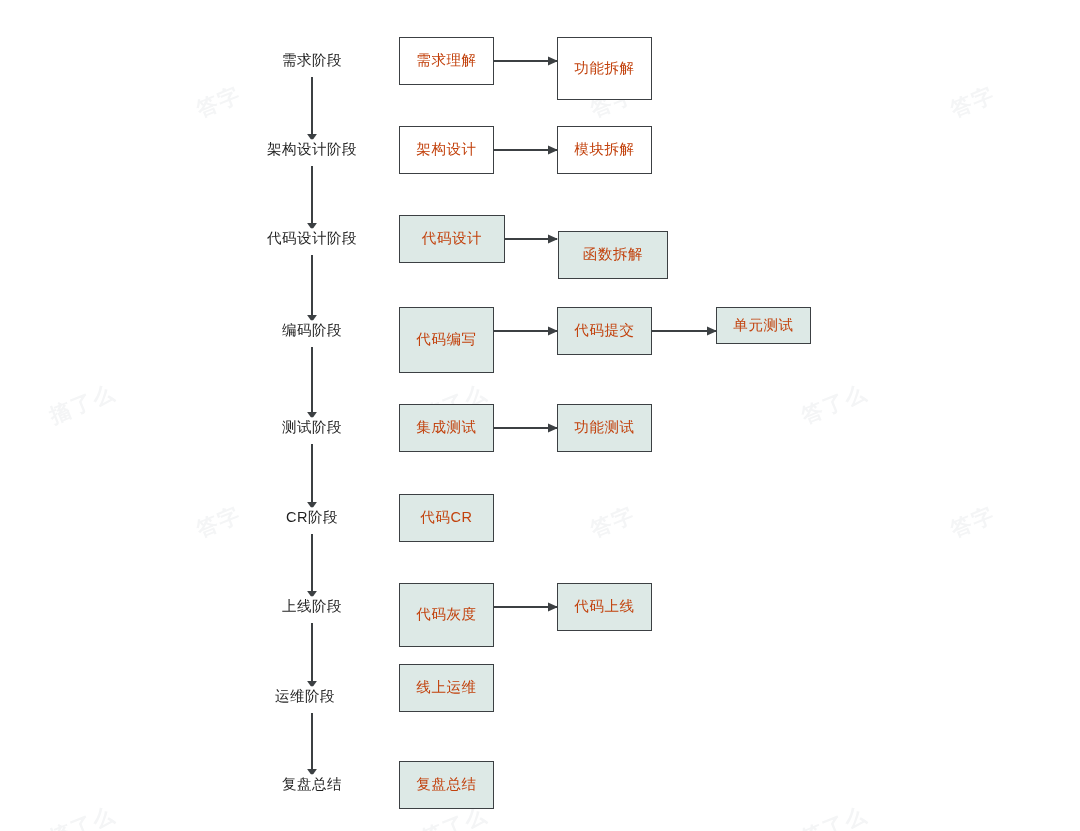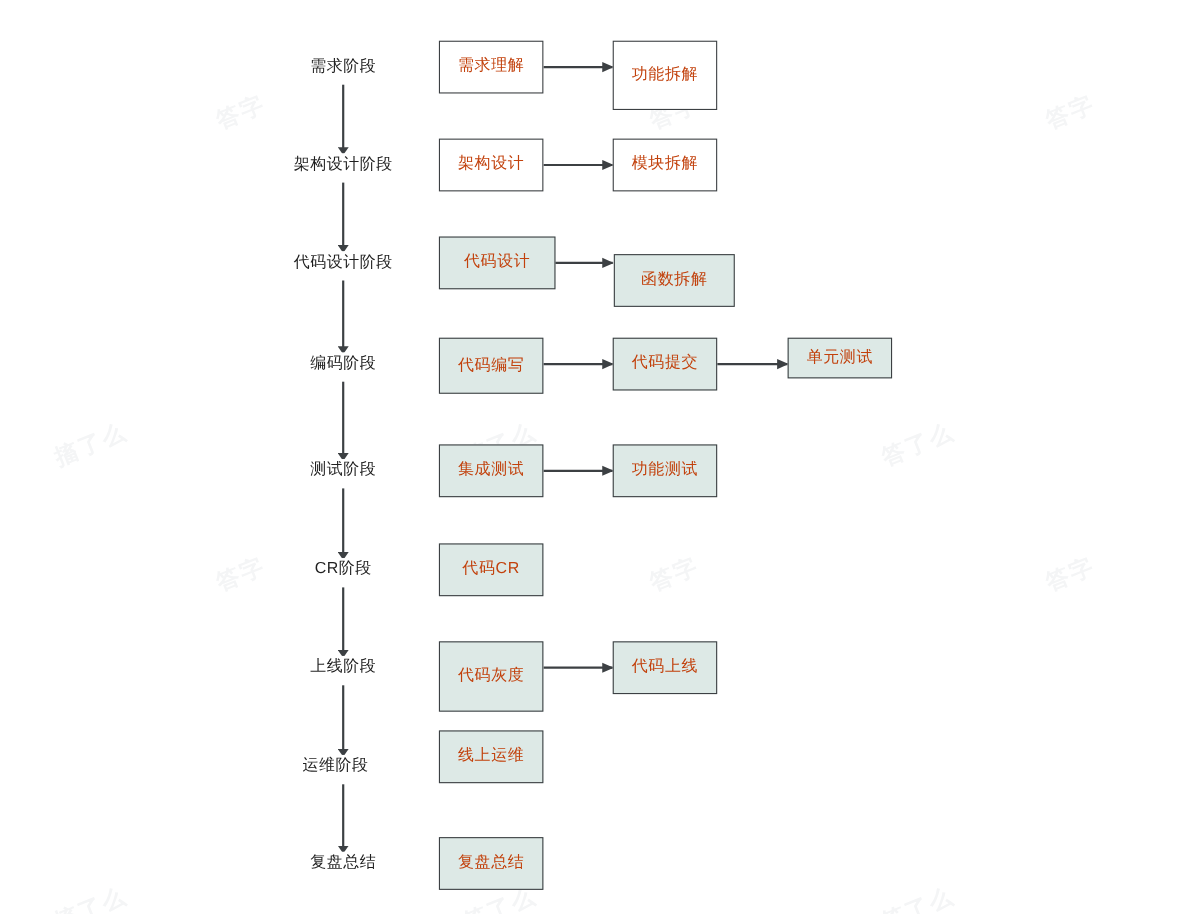--- a/index.html
+++ b/index.html
@@ -133,21 +133,21 @@
       <div class="stage-label" style="left: 312px; top: 785px;">复盘总结</div>
     </div>
 
   <div id="node-layer">
       <div class="node plain" style="left: 399px; top: 37px; width: 95px; height: 48px;">需求理解</div>
       <div class="node plain" style="left: 557px; top: 37px; width: 95px; height: 63px;">功能拆解</div>
       <div class="node plain" style="left: 399px; top: 126px; width: 95px; height: 48px;">架构设计</div>
       <div class="node plain" style="left: 557px; top: 126px; width: 95px; height: 48px;">模块拆解</div>
       <div class="node teal" style="left: 399px; top: 215px; width: 106px; height: 48px;">代码设计</div>
       <div class="node teal" style="left: 558px; top: 215px; width: 110px; height: 48px; margin-top: 16px;">函数拆解</div>
-      <div class="node teal" style="left: 399px; top: 307px; width: 95px; height: 51px;">代码编写</div>
+      <div class="node teal" style="left: 399px; top: 307px; width: 95px; height: 66px;">代码编写</div>
       <div class="node teal" style="left: 557px; top: 307px; width: 95px; height: 48px;">代码提交</div>
       <div class="node teal" style="left: 716px; top: 307px; width: 95px; height: 37px;">单元测试</div>
       <div class="node teal" style="left: 399px; top: 404px; width: 95px; height: 48px;">集成测试</div>
       <div class="node teal" style="left: 557px; top: 404px; width: 95px; height: 48px; text-align: center;">功能测试</div>
       <div class="node teal" style="left: 399px; top: 494px; width: 95px; height: 48px;">代码CR</div>
       <div class="node teal" style="left: 399px; top: 583px; width: 95px; height: 64px;">代码灰度</div>
       <div class="node teal" style="left: 557px; top: 583px; width: 95px; height: 48px;">代码上线</div>
       <div class="node teal" style="left: 399px; top: 664px; width: 95px; height: 48px;">线上运维</div>
       <div class="node teal" style="left: 399px; top: 761px; width: 95px; height: 48px;">复盘总结</div>
     </div>

